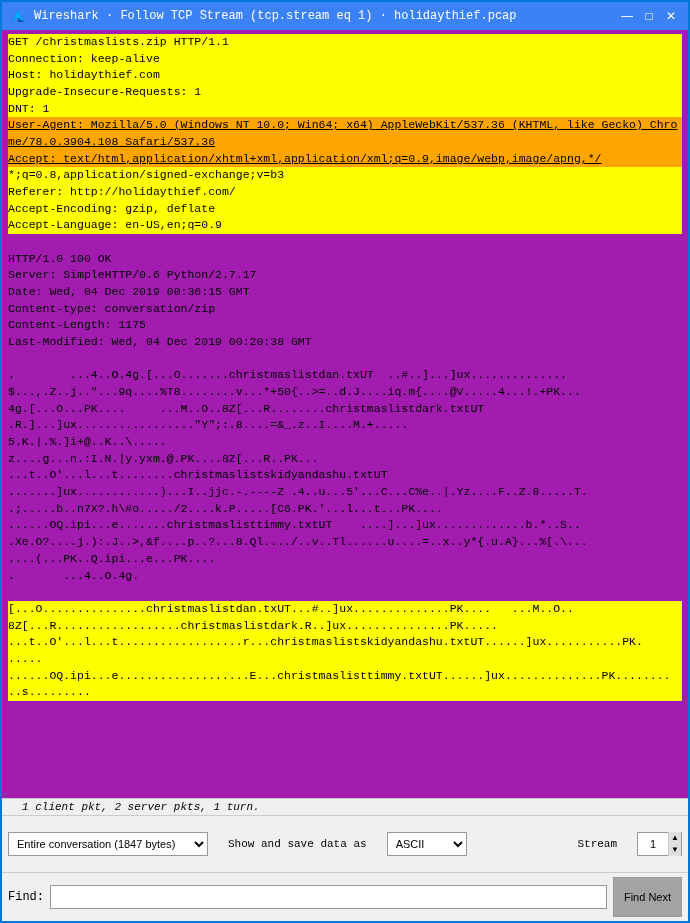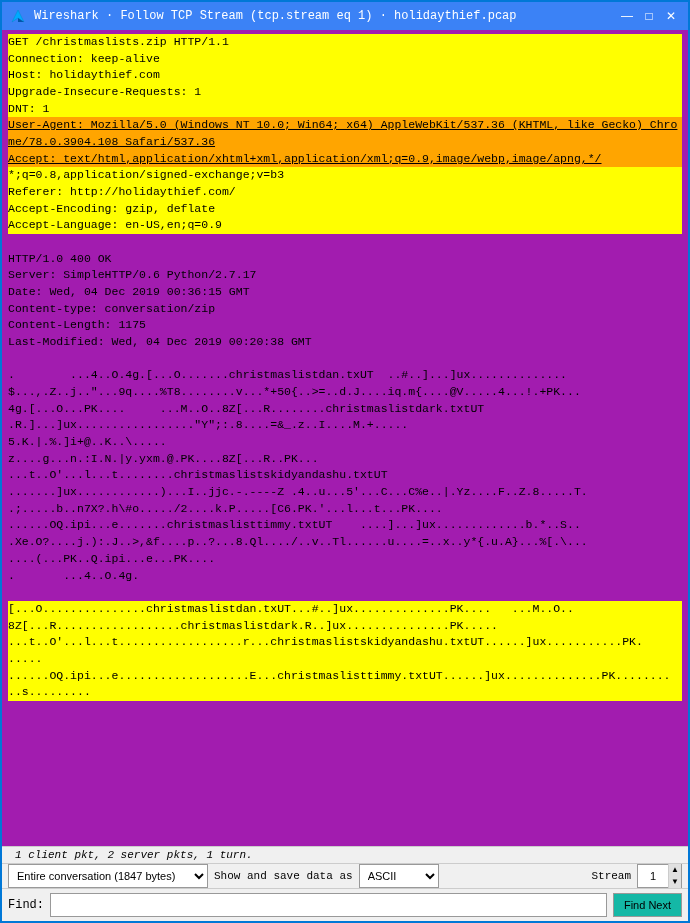--- a/index.html
+++ b/index.html
@@ -68,31 +68,31 @@
     .line { white-space: pre-wrap; word-break: break-all; }
     .highlight-yellow { background: #ffff00; }
     .highlight-orange { background: #ffa500; text-decoration: underline; }
 
     .bottom-bar {
       background: #f0f0f0;
       border-top: 1px solid #ccc;
       flex-shrink: 0;
     }
     .status-line {
-      padding: 2px 13px;
+      padding: 2px 20px;
       font-size: 11px;
       font-style: italic;
       color: #000;
       font-family: 'Courier New', Courier, monospace;
     }
     .controls-row1 {
       display: flex;
       align-items: center;
-      padding: 0 6px;
-      gap: 6px;
+      padding: 16px 6px;
+      gap: 20px;
       border-top: 1px solid #ccc;
       justify-content: flex-end;
     }
     .select-box {
       height: 24px;
       border: 1px solid #999;
       background: white;
       font-size: 11px;
       padding: 0 4px;
     }
@@ -139,23 +139,23 @@
     }
     .find-label { font-size: 12px; text-align: center; }
     .find-input {
       flex: 1;
       height: 24px;
       border: 1px solid #999;
       font-size: 11px;
       padding: 0 4px;
     }
     .find-next-btn {
-      height: 24px;
+      height: 40px;
       padding: 0 10px;
-      background: #14b8a6;
+      background: #a3a3a3;
       border: 1px solid #999;
       font-size: 11px;
       cursor: pointer;
     }
 
     .action-row {
       display: flex;
       align-items: center;
       padding: 4px 6px;
       gap: 6px;
@@ -200,21 +200,21 @@
       <div class="line highlight-yellow">Host: holidaythief.com</div>
       <div class="line highlight-yellow">Upgrade-Insecure-Requests: 1</div>
       <div class="line highlight-yellow">DNT: 1</div>
       <div class="line highlight-orange">User-Agent: Mozilla/5.0 (Windows NT 10.0; Win64; x64) AppleWebKit/537.36 (KHTML, like Gecko) Chrome/78.0.3904.108 Safari/537.36</div>
       <div class="line highlight-orange">Accept: text/html,application/xhtml+xml,application/xml;q=0.9,image/webp,image/apng,*/</div>
       <div class="line highlight-yellow">*;q=0.8,application/signed-exchange;v=b3</div>
       <div class="line highlight-yellow">Referer: http://holidaythief.com/</div>
       <div class="line highlight-yellow">Accept-Encoding: gzip, deflate</div>
       <div class="line highlight-yellow">Accept-Language: en-US,en;q=0.9</div>
       <div class="line">&nbsp;</div>
-      <div class="line">HTTP/1.0 400 OK</div>
+      <div class="line">HTTP/1.0 100 OK</div>
       <div class="line">Server: SimpleHTTP/0.6 Python/2.7.17</div>
       <div class="line">Date: Wed, 04 Dec 2019 00:36:15 GMT</div>
       <div class="line">Content-type: conversation/zip</div>
       <div class="line">Content-Length: 1175</div>
       <div class="line">Last-Modified: Wed, 04 Dec 2019 00:20:38 GMT</div>
       <div class="line">&nbsp;</div>
       <div class="line">.        ...4..O.4g.[...O.......christmaslistdan.txUT  ..#..]...]ux..............</div>
       <div class="line">$...,.Z..j.."...9q....%T8........v...*+50{..&gt;=..d.J....iq.m{....@V.....4...!.+PK...</div>
       <div class="line">4g.[...O...PK....     ...M..O..8Z[...R........christmaslistdark.txtUT</div>
       <div class="line">.R.]...]ux................."Y";:.8....=&amp;_.z..I....M.+.....</div>

